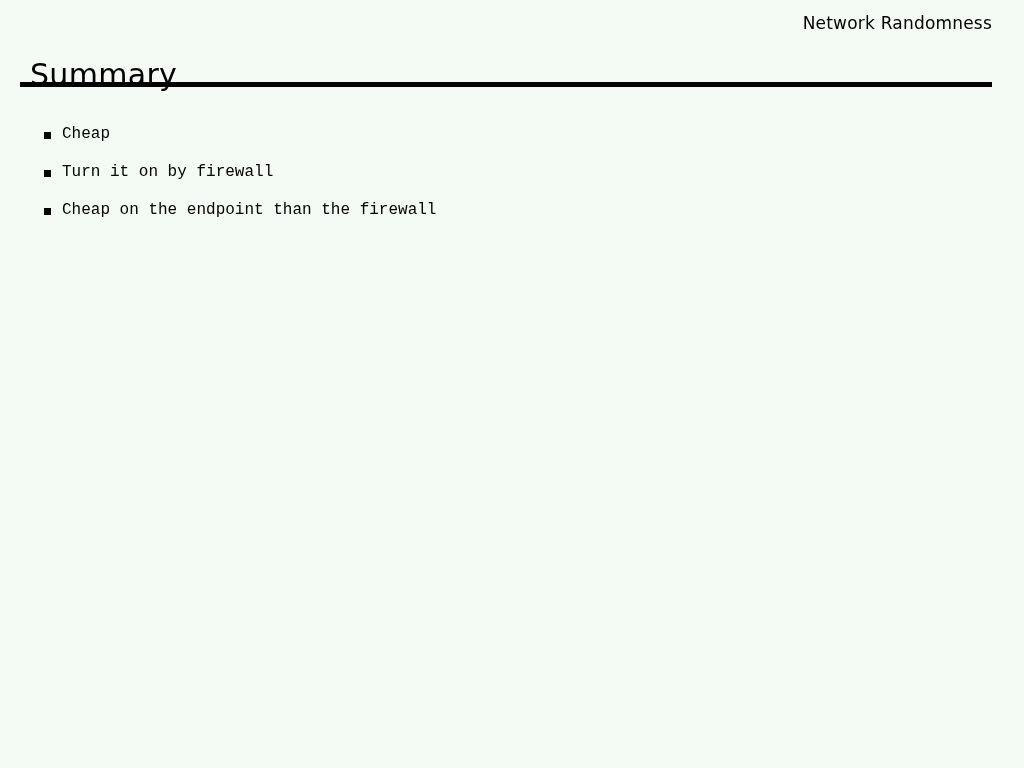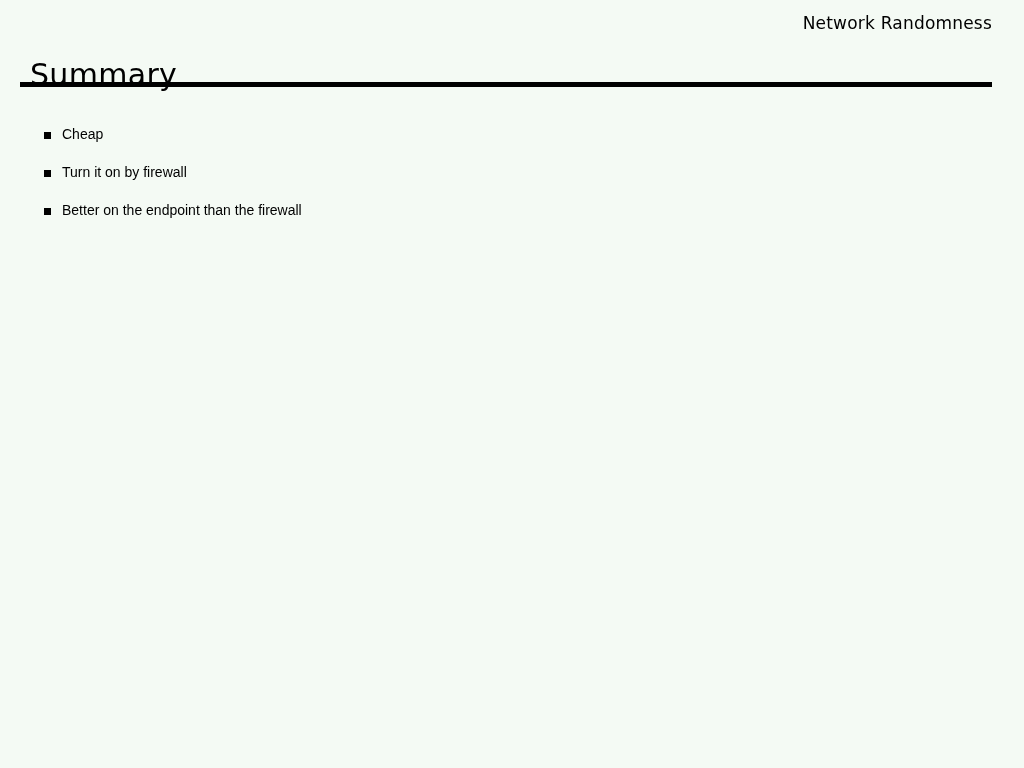--- a/index.html
+++ b/index.html
@@ -55,22 +55,22 @@
     top: 120px;
     width: 930px;
     list-style: none;
     margin: 0;
     padding: 0;
   }
   .bullet-item {
     position: relative;
     padding-left: 20px;
     margin-bottom: 10px;
-    font-family: Liberation Sans, sans-serif;
-    font-size: 14px;
+    font-family: Liberation Mono, monospace;
+    font-size: 16px;
     line-height: 28px;
     color: #000000;
     white-space: nowrap;
   }
   .bullet-marker {
     position: absolute;
     left: 2px;
     top: 12px;
     width: 7px;
     height: 7px;
@@ -95,17 +95,17 @@
     <li class="bullet-item">
       <span class="bullet-marker"></span>
       <span class="bullet-text">Cheap</span>
     </li>
     <li class="bullet-item">
       <span class="bullet-marker"></span>
       <span class="bullet-text">Turn it on by firewall</span>
     </li>
     <li class="bullet-item">
       <span class="bullet-marker"></span>
-      <span class="bullet-text">Better on the endpoint than the firewall</span>
+      <span class="bullet-text">Cheap on the endpoint than the firewall</span>
     </li>
   </ul>
 
 </div>
 
 </body></html>

